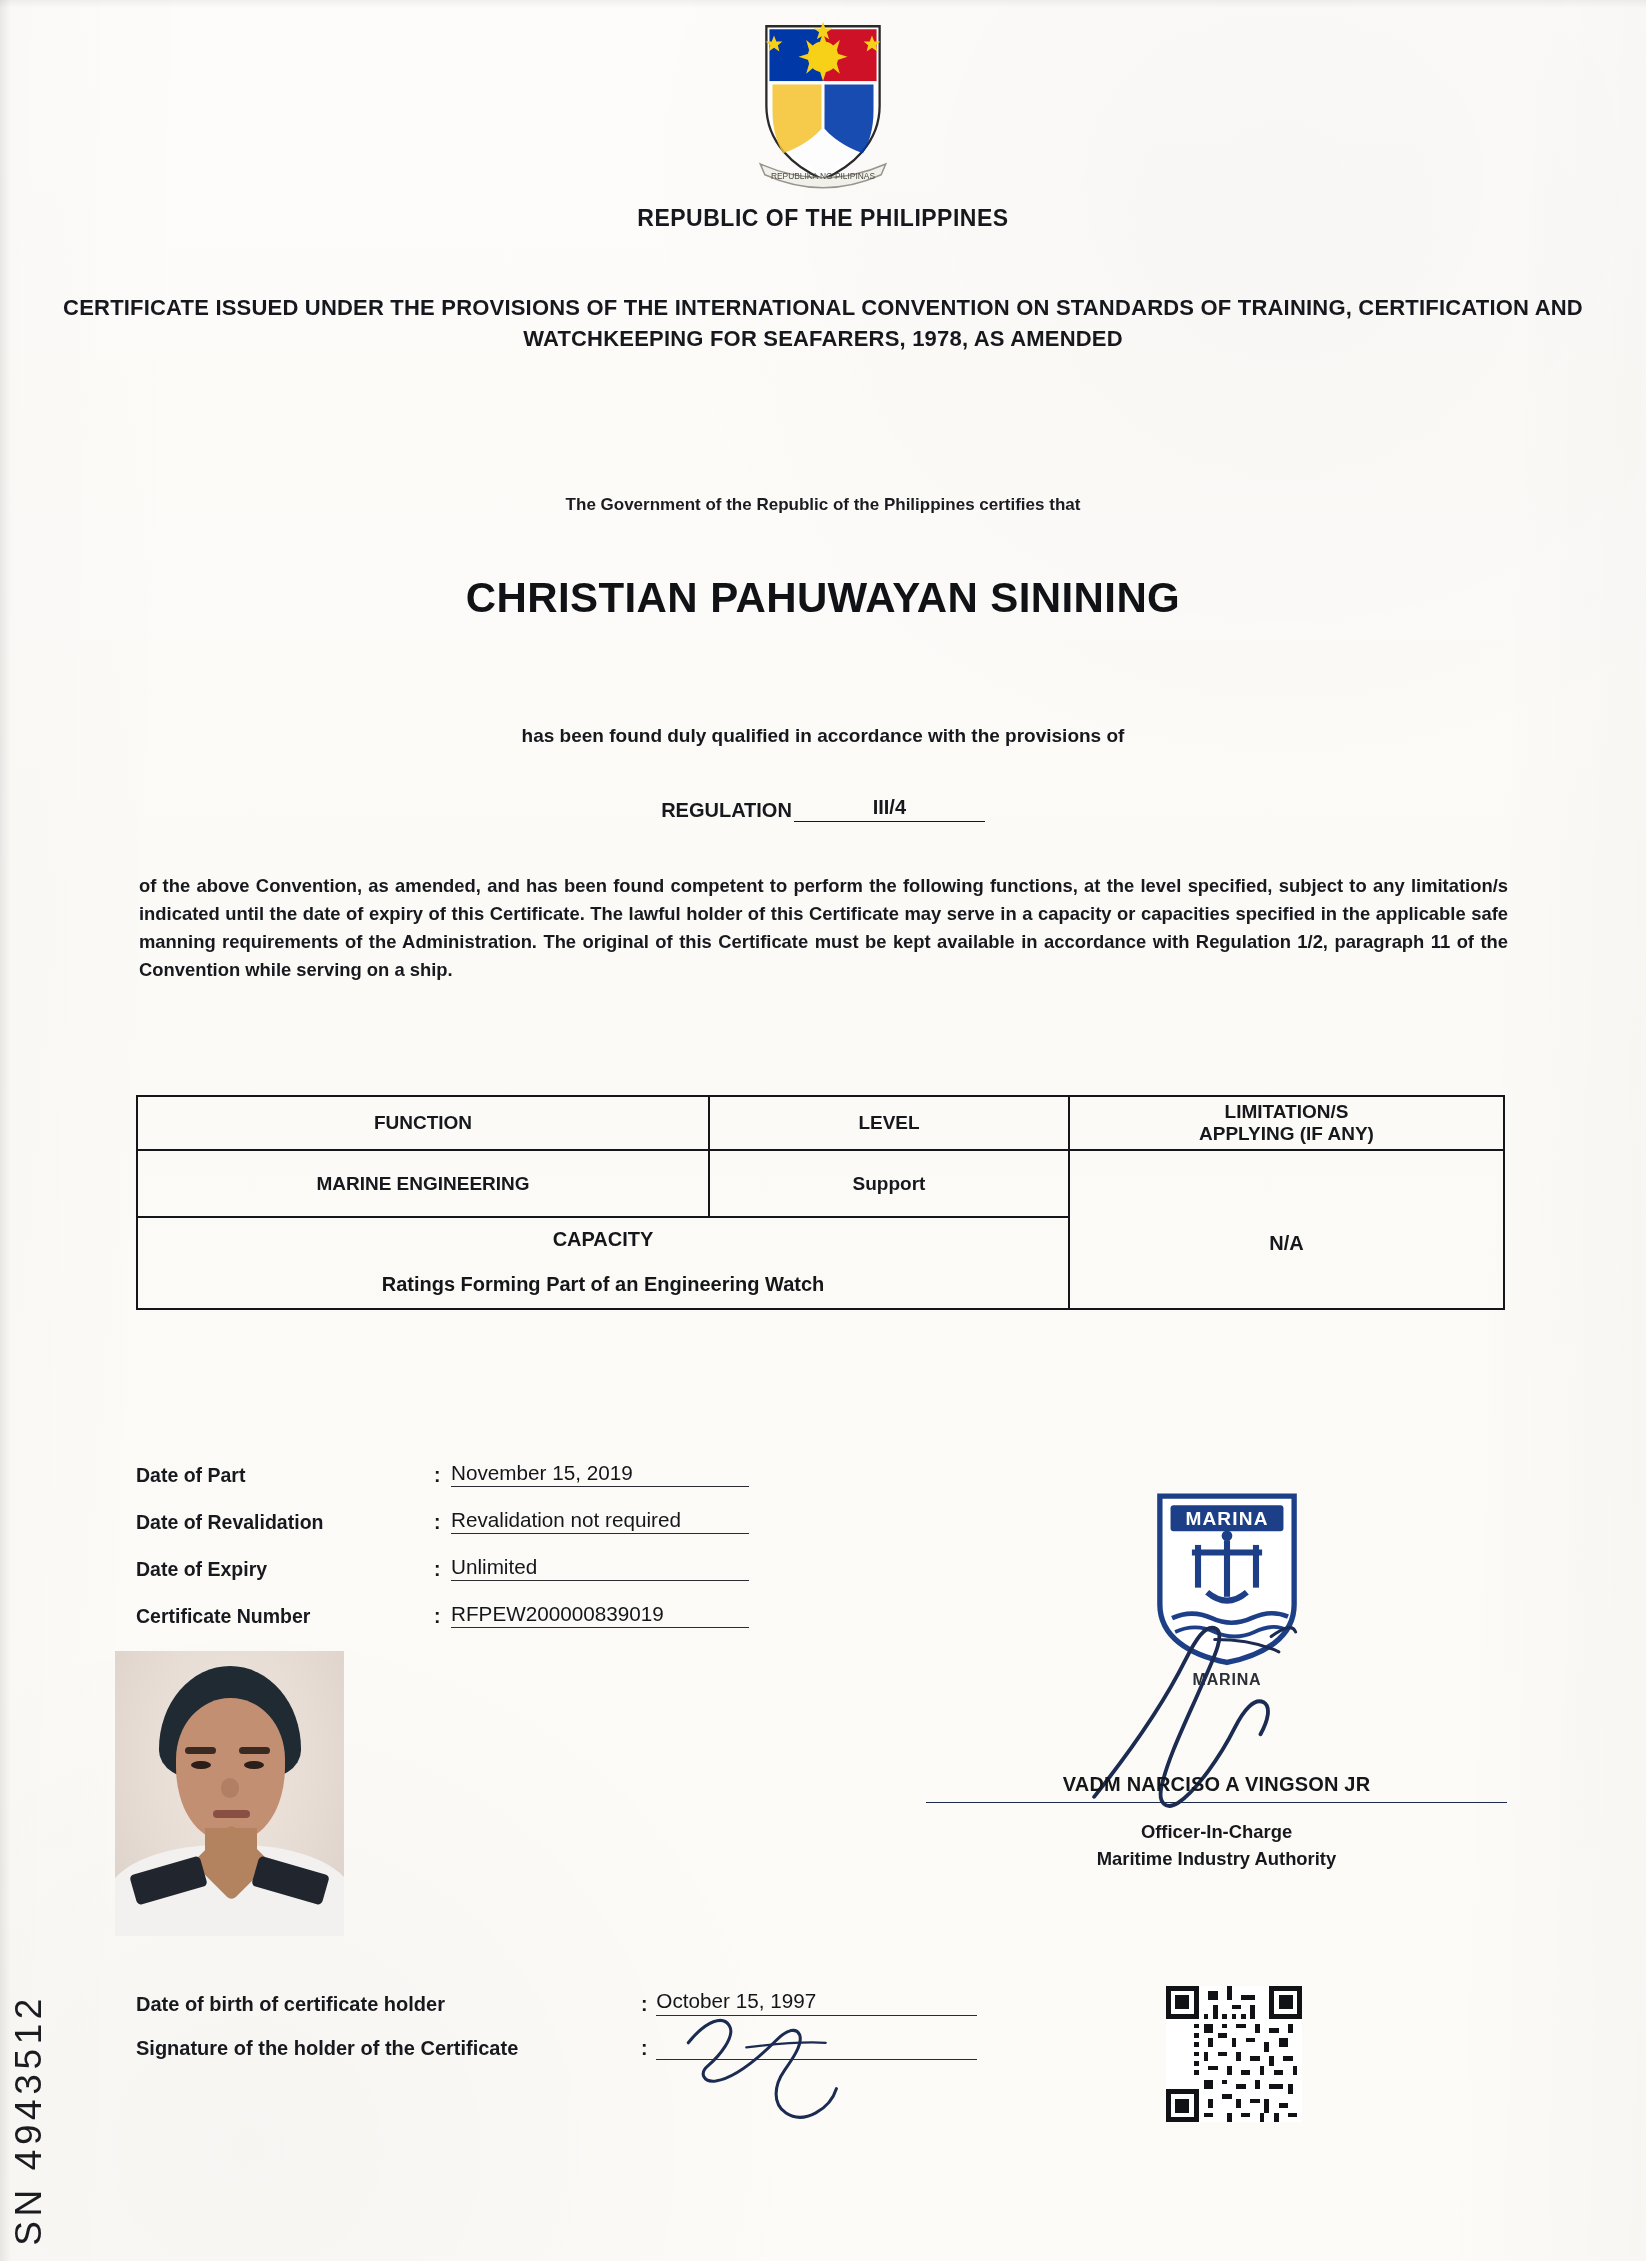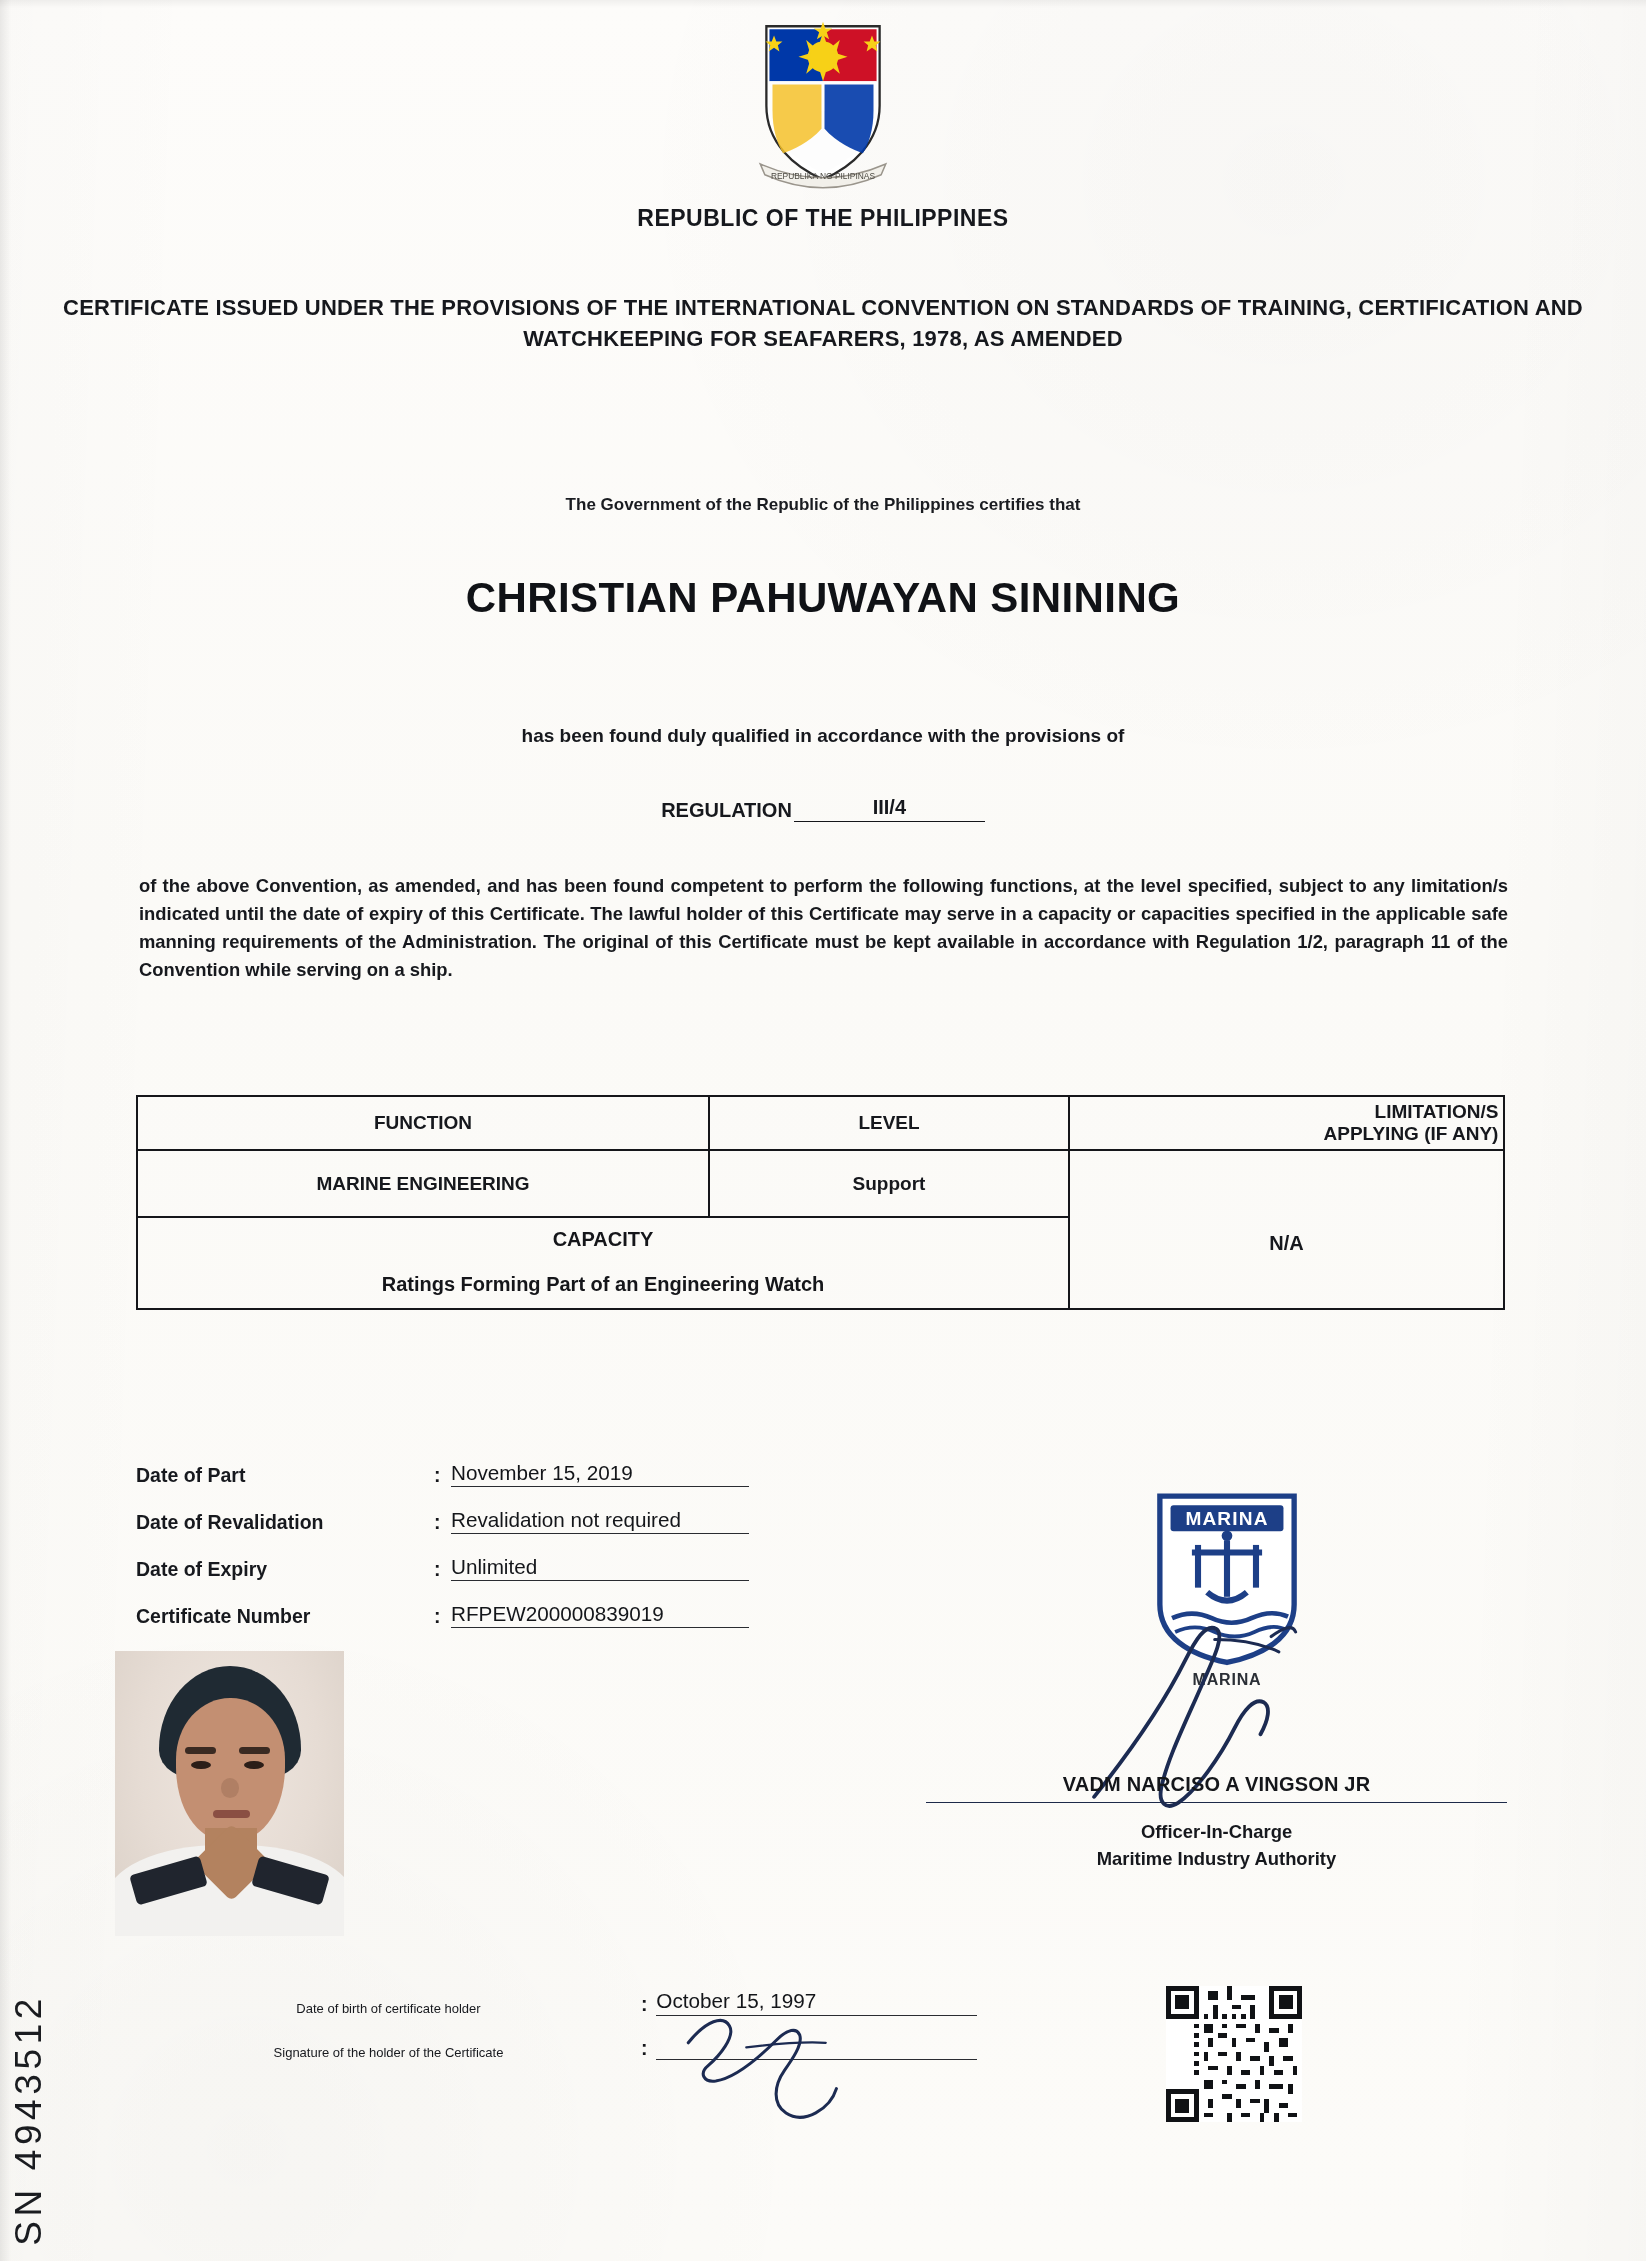--- a/index.html
+++ b/index.html
@@ -155,21 +155,21 @@
     display: flex;
     align-items: center;
     justify-content: center;
     text-align: center;
     font-size: 19px;
     font-weight: bold;
     color: #16181d;
   }
   .c-func { width: 572px; border-right: 2.3px solid #15161a; }
   .c-level { width: 360px; border-right: 2.3px solid #15161a; }
-  .c-limit { width: 433px; align-items: flex-end; }
+  .c-limit { width: 433px; }
   .ft-head { height: 52px; border-bottom: 2.3px solid #15161a; }
   .ft-head .c-limit { flex-direction: column; line-height: 1.15; }
   .ft-body1 { height: 67px; }
   .ft-body1 .c-func, .ft-body1 .c-level { border-bottom: 2.3px solid #15161a; }
   .ft-cap-wrap {
     width: 932px;
     border-right: 2.3px solid #15161a;
     box-sizing: border-box;
   }
   .ft-cap-title {
@@ -399,24 +399,23 @@
     top: 1972px;
     width: 849px;
   }
   .b-row {
     display: flex;
     align-items: flex-end;
     height: 44px;
   }
   .b-label {
     width: 505px;
-    font-size: 13px;
-    font-weight: normal;
+    font-size: 20px;
+    font-weight: bold;
     color: #17191e;
-    text-align: center;
   }
   .b-colon { width: 15.3px; font-size: 19.5px; font-weight: bold; }
   .b-value {
     width: 321px;
     font-size: 20.7px;
     border-bottom: 1.5px solid #2a2c31;
     padding-bottom: 1.5px;
     min-height: 24.5px;
     color: #14161a;
   }

